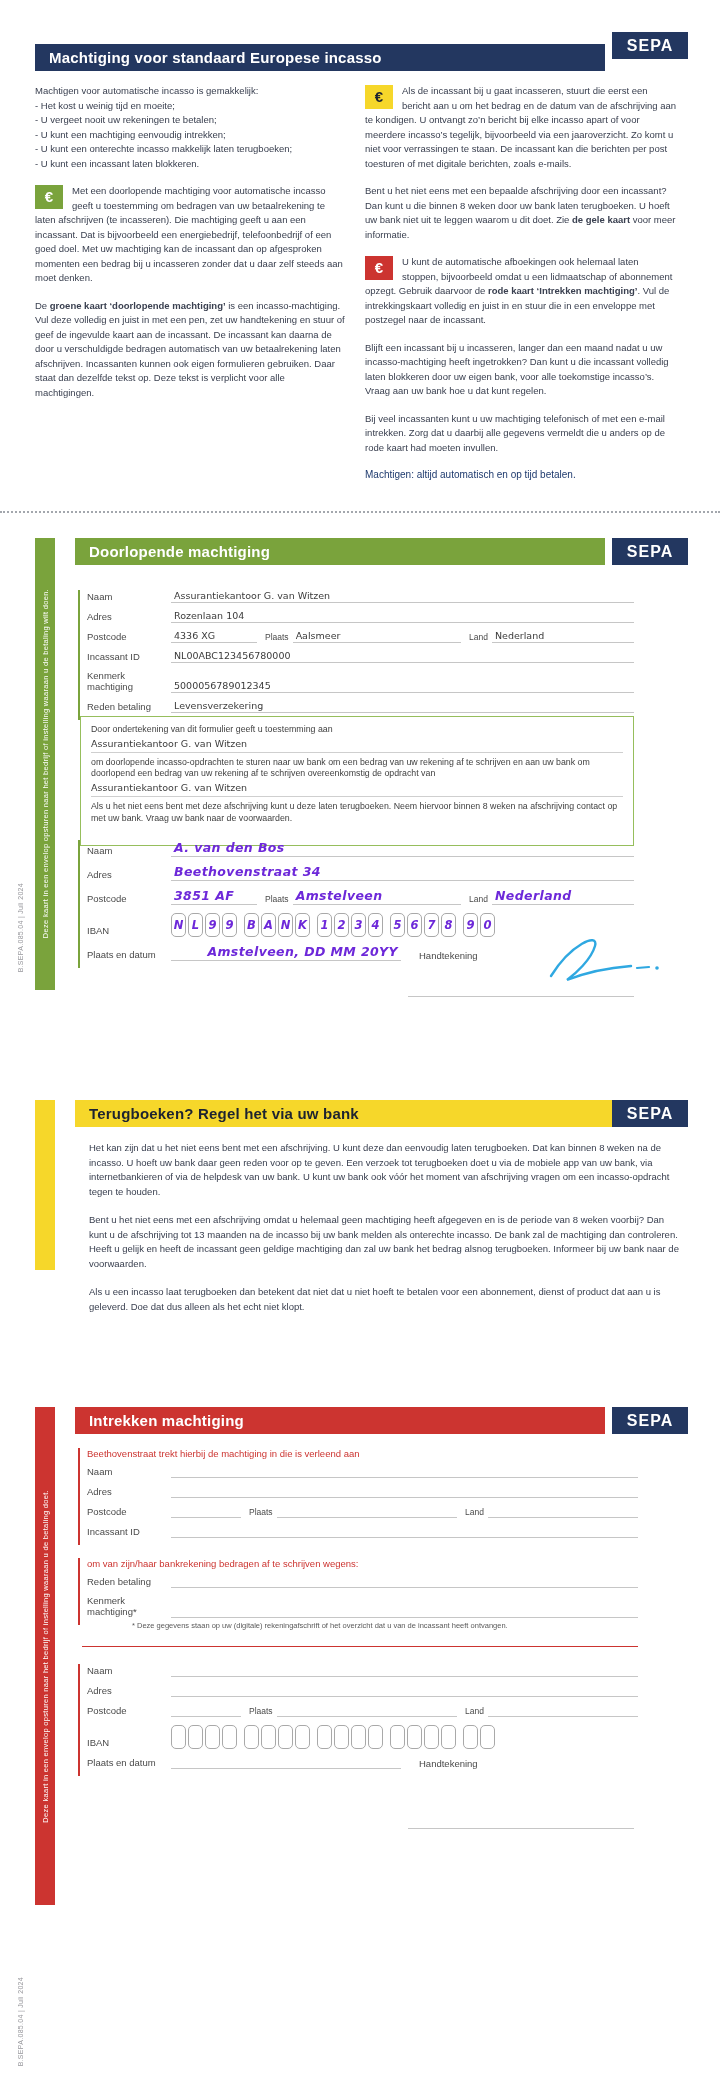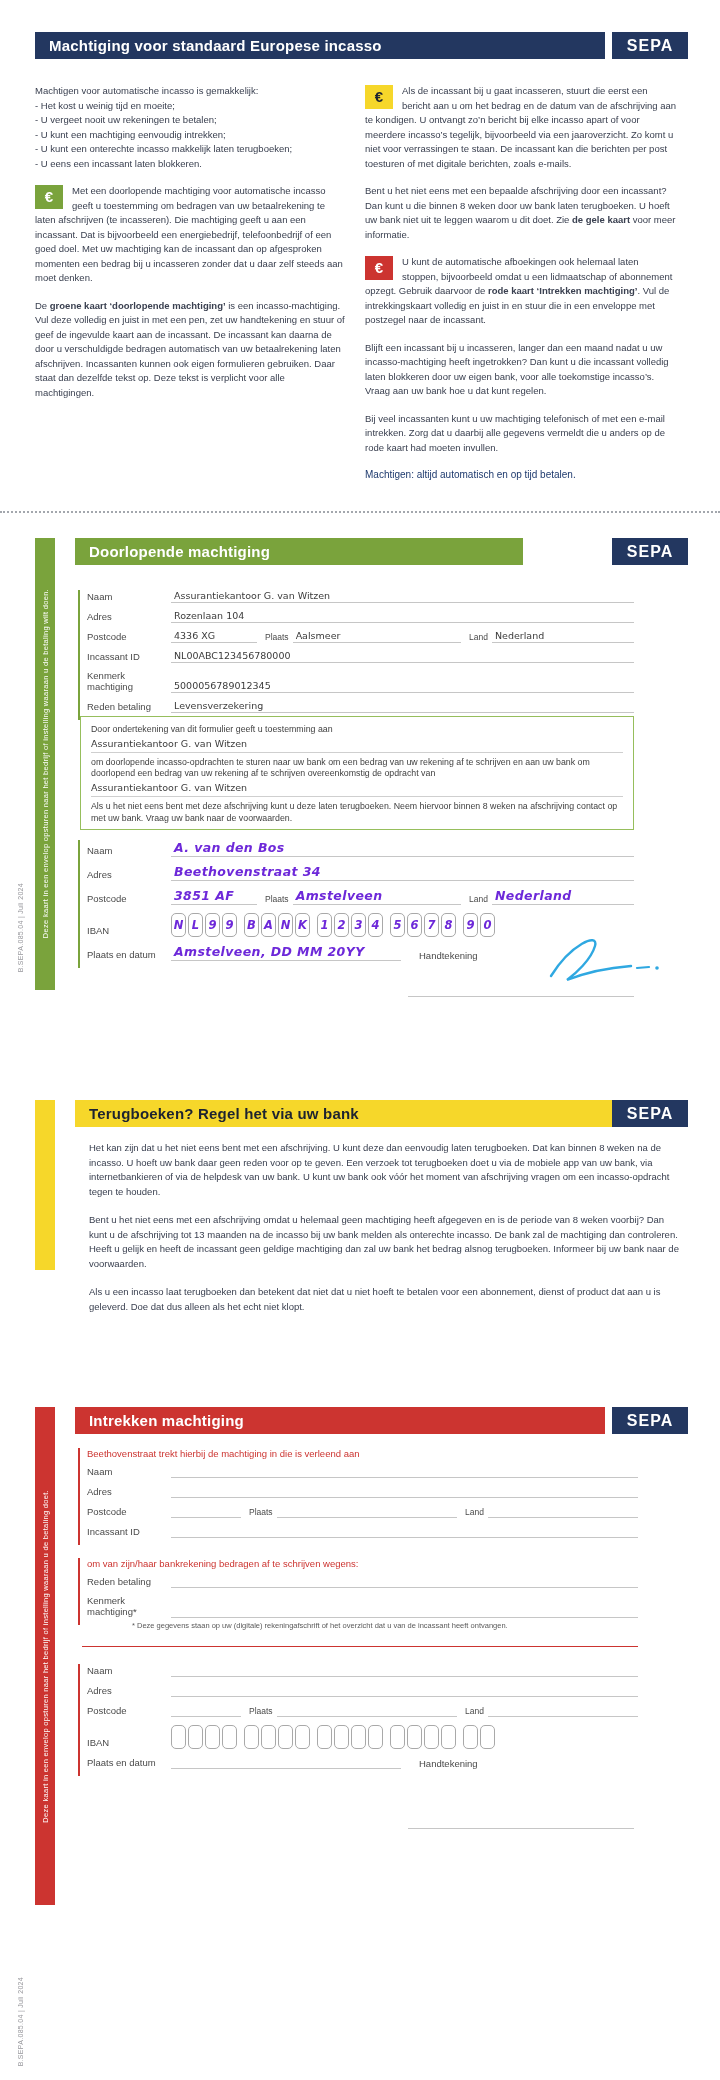--- a/index.html
+++ b/index.html
@@ -35,56 +35,56 @@
   .frow{display:flex;align-items:flex-end;margin-bottom:7px;font-size:9.5px;}
   .flabel{flex:none;width:84px;color:#4a4a4a;padding-bottom:1px;}
   .flabel-sm{flex:none;color:#4a4a4a;font-size:8.5px;padding:0 4px 1px 8px;}
   .fline{border-bottom:1px solid #c6c6c6;min-height:13px;padding:0 3px 1px 3px;box-sizing:border-box;}
   .grow{flex:1;}
   .typed{font-family:"DejaVu Sans",sans-serif;font-size:9.5px;color:#3b3b3b;}
   .hand{font-family:"DejaVu Sans",sans-serif;font-style:italic;font-weight:bold;color:#6d28d9;font-size:12.5px;letter-spacing:.4px;}
   .redtext{color:#CC3430;font-size:9.5px;margin-bottom:6px;}
   
   .agreebox{position:absolute;box-sizing:border-box;border:1.5px solid #96BE5C;background:#fff;
-            padding:7px 10px 2px 10px;font-size:8.8px;line-height:11.8px;color:#3f3f3f;}
+            padding:7px 10px 18px 10px;font-size:8.8px;line-height:11.8px;color:#3f3f3f;}
   .agreename{font-family:"DejaVu Sans",sans-serif;font-size:9.5px;color:#3b3b3b;border-bottom:1px solid #cfcfcf;
              padding-bottom:2px;margin-bottom:4px;}
   .agreebox .seg{margin-bottom:2px;}
   
   .ibanrow{display:flex;align-items:center;}
   .ibang{display:flex;gap:2px;margin-right:7px;}
   .cell{width:15px;height:24px;border:1px solid #a9a9a9;border-radius:5px;display:flex;align-items:center;justify-content:center;box-sizing:border-box;}
   .cell .hand{font-size:11.5px;letter-spacing:0;}
   
   .ysec p{margin:0 0 14px 0;font-size:9.5px;line-height:14.5px;color:#3a4050;}
   .footnote{position:absolute;font-size:7.5px;color:#5a5a5a;margin-left:47px;}
   .redline{position:absolute;height:0;border-top:1.5px solid #CC3430;}
   .sigline{position:absolute;height:0;border-top:1px solid #c6c6c6;}
   .handsig{position:absolute;}
 </style>
 </head>
 <body>
 
 <div class="page">
 
-  <div class="bar" style="top:32px;left:35px;width:570px;background:#233760;color:#fff;">
+  <div class="bar" style="top:44px;left:35px;width:570px;background:#233760;color:#fff;">
     <h1>Machtiging voor standaard Europese incasso</h1>
   </div>
   <div class="sepa" style="top:32px;left:612px;">
     <span>SEPA</span>
   </div>
 
   <div class="col" style="top:84px;left:35px;width:310px;">
     <p style="margin-bottom:0;">Machtigen voor automatische incasso is gemakkelijk:</p>
     <div class="bullets" style="margin-bottom:13px;">
       <div>- Het kost u weinig tijd en moeite;</div>
       <div>- U vergeet nooit uw rekeningen te betalen;</div>
       <div>- U kunt een machtiging eenvoudig intrekken;</div>
       <div>- U kunt een onterechte incasso makkelijk laten terugboeken;</div>
-      <div>- U eens een incassant laten blokkeren.</div>
+      <div>- U kunt een incassant laten blokkeren.</div>
     </div>
     <p>
       <span class="euroicon e-green">
           <span>€</span>
         </span>
       <span>Met een doorlopende machtiging voor automatische incasso geeft u toestemming om bedragen van uw betaalrekening te laten afschrijven (te incasseren). Die machtiging geeft u aan een incassant. Dat is bijvoorbeeld een energiebedrijf, telefoonbedrijf of een goed doel. Met uw machtiging kan de incassant dan op afgesproken momenten een bedrag bij u incasseren zonder dat u daar zelf steeds aan moet denken.</span>
     </p>
     <p>
       <span>De </span><b>groene kaart ‘doorlopende machtiging’</b><span> is een incasso-machtiging. Vul deze volledig en juist in met een pen, zet uw handtekening en stuur of geef de ingevulde kaart aan de incassant. De incassant kan daarna de door u verschuldigde bedragen automatisch van uw betaalrekening laten afschrijven. Incassanten kunnen ook eigen formulieren gebruiken. Daar staat dan dezelfde tekst op. Deze tekst is verplicht voor alle machtigingen.</span>
     </p>
@@ -109,21 +109,21 @@
     <p>Blijft een incassant bij u incasseren, langer dan een maand nadat u uw incasso-machtiging heeft ingetrokken? Dan kunt u die incassant volledig laten blokkeren door uw eigen bank, voor alle toekomstige incasso’s. Vraag aan uw bank hoe u dat kunt regelen.</p>
     <p>Bij veel incassanten kunt u uw machtiging telefonisch of met een e-mail intrekken. Zorg dat u daarbij alle gegevens vermeldt die u anders op de rode kaart had moeten invullen.</p>
     <p class="closing">Machtigen: altijd automatisch en op tijd betalen.</p>
   </div>
 
   <div class="cutline" style="top:511px;"></div>
 
   <div class="strip" style="top:538px;left:35px;height:452px;background:#7AA33C;">
     <span class="vtext">Deze kaart in een envelop opsturen naar het bedrijf of instelling waaraan u de betaling wilt doen.</span>
   </div>
-  <div class="bar" style="top:538px;left:75px;width:448px;background:#7AA33C;color:#fff;">
+  <div class="bar" style="top:538px;left:75px;width:530px;background:#7AA33C;color:#fff;">
     <h1>Doorlopende machtiging</h1>
   </div>
   <div class="sepa" style="top:538px;left:612px;">
     <span>SEPA</span>
   </div>
 
   <div class="formblock accent-green" style="top:590px;left:78px;width:556px;">
     <div class="frow">
       <span class="flabel">Naam</span>
       <span class="fline grow typed">Assurantiekantoor G. van Witzen</span>
@@ -243,21 +243,21 @@
               <span class="hand">9</span>
             </span>
             <span class="cell">
               <span class="hand">0</span>
             </span>
           </span>
         </span>
     </div>
     <div class="frow" style="margin-top:6px;">
       <span class="flabel">Plaats en datum</span>
-      <span class="fline hand" style="width:230px;">Amstelveen, DD MM 20YY</span>
+      <span class="fline hand" style="width:230px;text-align:right;">Amstelveen, DD MM 20YY</span>
       <span style="width:18px;"></span>
       <span style="color:#4a4a4a;">Handtekening</span>
     </div>
   </div>
 
   <div class="handsig" style="top:930px;left:545px;">
     <svg width="130" height="62" viewBox="0 0 130 62">
       <path d="M6 46 C 26 14, 54 2, 50 16 C 46 30, 30 44, 22 50 C 42 42, 60 38, 86 36" fill="none" stroke="#2FA8E1" stroke-width="2.4" stroke-linecap="round"></path>
       <path d="M92 38 L 104 37" fill="none" stroke="#2FA8E1" stroke-width="2.2" stroke-linecap="round"></path>
       <circle cx="112" cy="38" r="1.8" fill="#2FA8E1"></circle>

